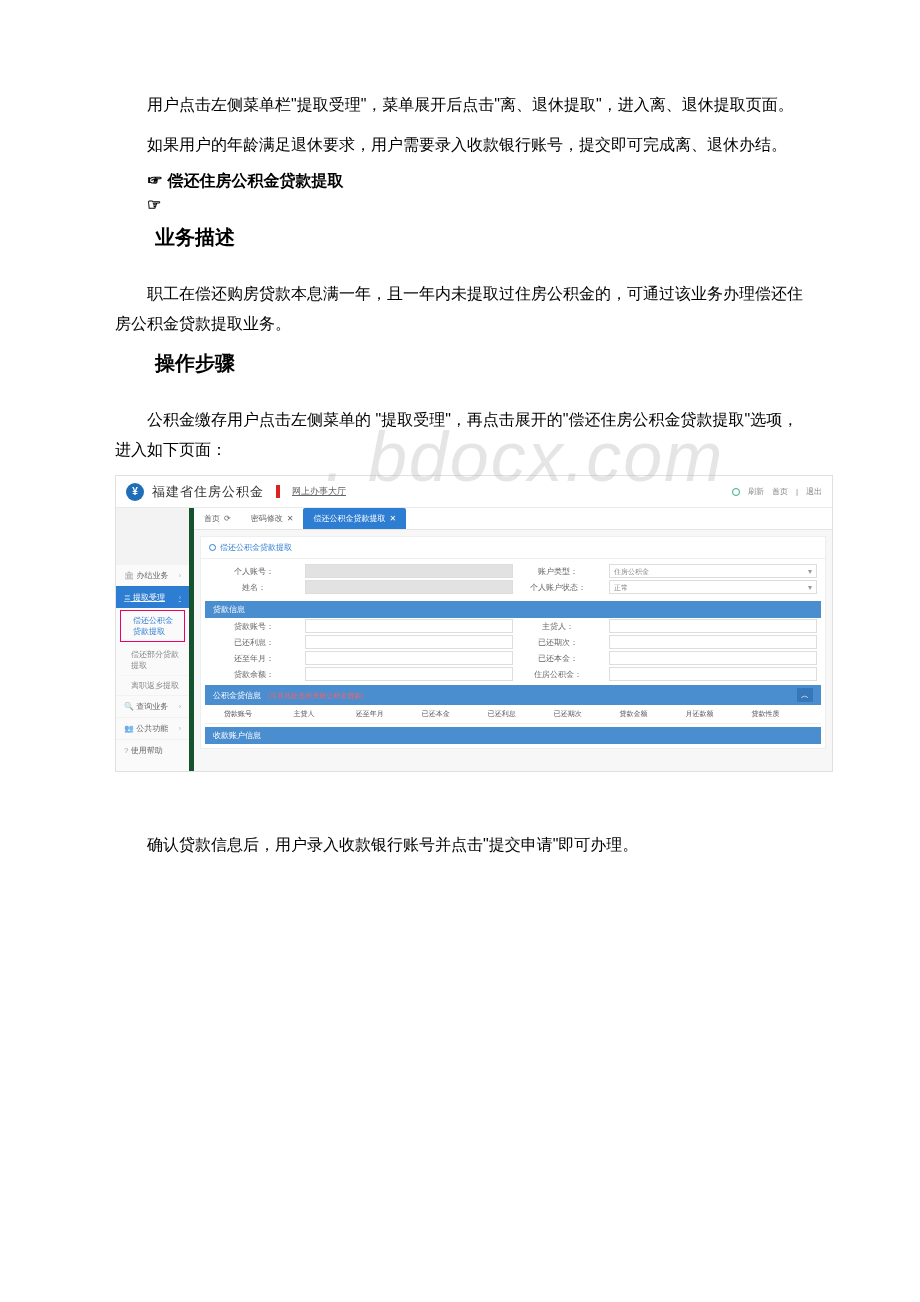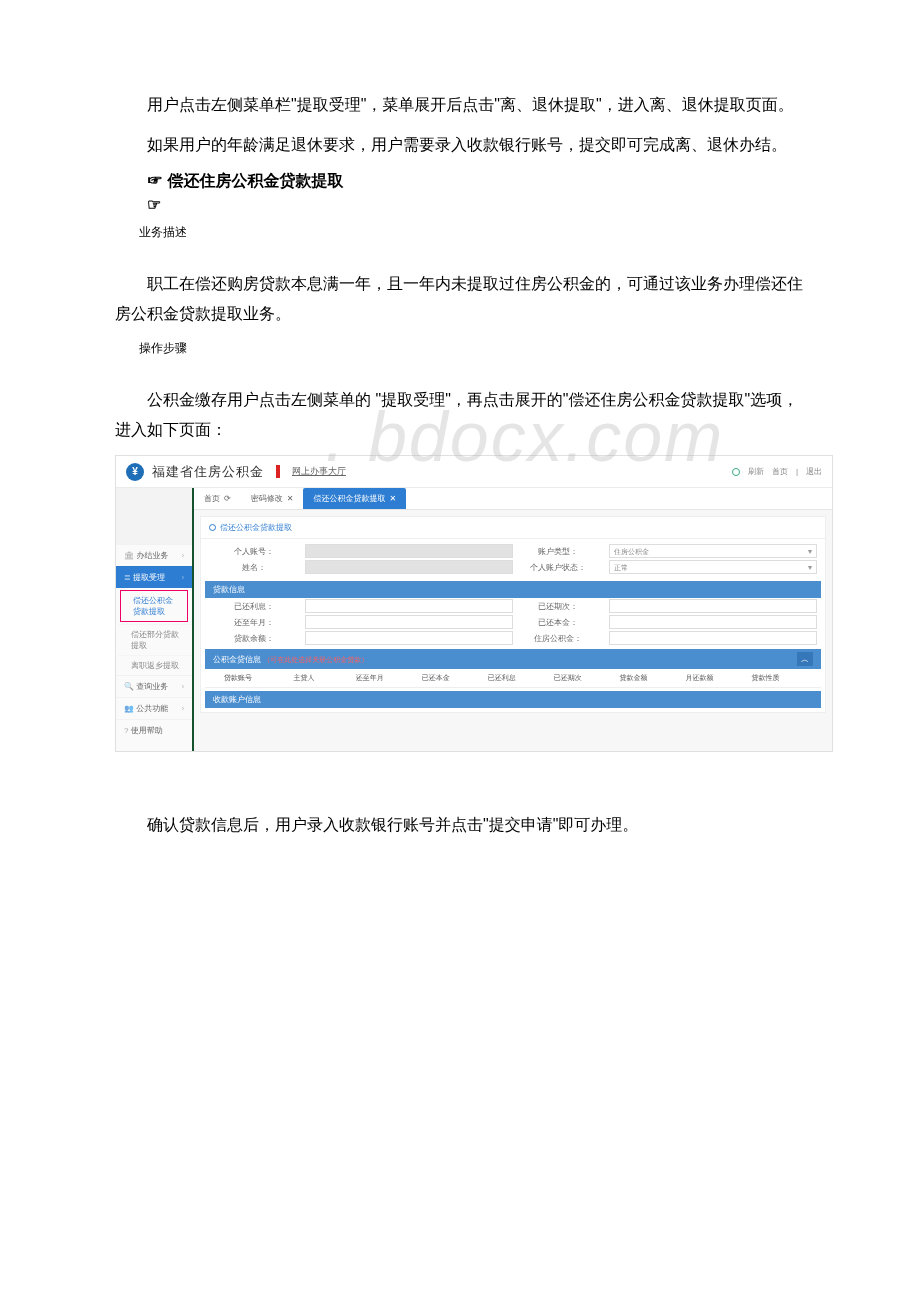--- a/index.html
+++ b/index.html
@@ -1,40 +1,40 @@
 <!DOCTYPE html>
 <html><head>
 <meta charset="utf-8">
 <style>
   * { box-sizing: border-box; margin:0; padding:0; }
   body { font-family: "SimSun","宋体","Microsoft YaHei",sans-serif; background:#fff; color:#000; }
   .page { width: 920px; margin: 0 auto; padding: 90px 115px 90px 115px; }
   .para { font-size:16px; line-height:1.9; text-indent:2em; margin-bottom:10px; }
   .sect { font-size:16px; font-weight:bold; margin:3px 0; text-indent:2em; white-space:nowrap; }
-  .subsect { font-size:12px; font-weight:normal; margin:10px 0; text-indent:2em; }
+  .subsect { font-size:20px; font-weight:bold; margin:10px 0; text-indent:2em; }
   .gap { height: 18px; }
   .watermark { position:absolute; font-family: Arial,sans-serif; font-size:70px; color:rgba(180,180,180,0.35); font-weight:400; letter-spacing:2px; pointer-events:none; user-select:none;font-style:italic; }
   .shot-wrap { position:relative; margin: 6px 0 40px 0; }
 
   
   .app { width:718px; font-family:"Microsoft YaHei","SimSun",sans-serif; font-size:9px; color:#444; border:1px solid #e0e0e0; background:#fff; }
   .app-head { display:flex; align-items:center; justify-content:space-between; height:32px; padding:0 10px; border-bottom:1px solid #eaeaea; }
   .app-head-left { display:flex; align-items:center; gap:8px; }
   .logo { width:18px; height:18px; border-radius:50%; background:#1f6fb8; display:flex; align-items:center; justify-content:center; color:#fff; font-size:10px; font-weight:bold; }
   .app-title { font-size:13px; color:#333; letter-spacing:1px; }
   .app-sub { color:#666; font-size:9px;text-decoration:underline; }
   .redbar { width:4px; height:13px; background:#d22; display:inline-block; margin:0 4px; }
   .app-head-right { display:flex; align-items:center; gap:8px; font-size:8px; color:#888;padding-left:47px; }
   .user-ico { width:8px; height:8px; border:1px solid #3a8; border-radius:50%; }
 
   .app-body { display:flex; }
-  .side { width:78px; background:#fafafa; border-right:2px solid #14532d; font-size:8px; color:#666; padding-bottom:10px; }
+  .side { width:78px; background:#fafafa; border-right:5px solid #14532d; font-size:8px; color:#666; padding-bottom:10px; }
   .avatar-slot { height:56px; background:#f3f3f3; }
   .side-item { display:flex; align-items:center; justify-content:space-between; padding:5px 8px; border-top:1px solid rgba(0,0,0,0.03); }
-  .side-item.active { background:#2d7dd2; color:#fff; }
+  .side-item.active { background:#2d7dd2; color:#fff;text-decoration:underline; }
   .side-item .ic { width:10px; text-align:center; opacity:.6; }
   .chev { font-size:7px; opacity:.5; }
   .side-sub { padding:4px 8px 4px 12px; font-size:8px; color:#888; border-left:3px solid transparent; border-top:1px solid rgba(0,0,0,0.02); }
   .side-sub.cur { color:#2d7dd2; border:1px solid #e06; margin:2px 4px; }
   .main { flex:1; background:#f7f7f7; }
   .tabs { display:flex; background:#fff; border-bottom:1px solid #e5e5e5; font-size:8px; }
   .tab { padding:5px 10px; color:#666; display:flex; align-items:center; gap:4px; }
   .tab.act { background:#2d7dd2; color:#fff; border-radius:2px 2px 0 0; }
   .x { font-size:8px; }
   .card { background:#fff; margin:6px; border:1px solid #eee; font-size:8px; }
@@ -161,20 +161,30 @@
                 </div>
                 <div class="pair">
                   <span class="lab">个人账户状态：</span>
                   <span class="field sel ro">正常</span>
                 </div>
               </div>
 
               <div class="seg" style="margin-top:6px">贷款信息</div>
               <div class="row">
                 <div class="pair">
+                    <span class="lab">贷款账号：</span>
+                    <span class="field"></span>
+                  </div>
+                <div class="pair">
+                    <span class="lab">主贷人：</span>
+                    <span class="field"></span>
+                  </div>
+              </div>
+              <div class="row">
+                <div class="pair">
                     <span class="lab">已还利息：</span>
                     <span class="field"></span>
                   </div>
                 <div class="pair">
                     <span class="lab">已还期次：</span>
                     <span class="field"></span>
                   </div>
               </div>
               <div class="row">
                 <div class="pair">

